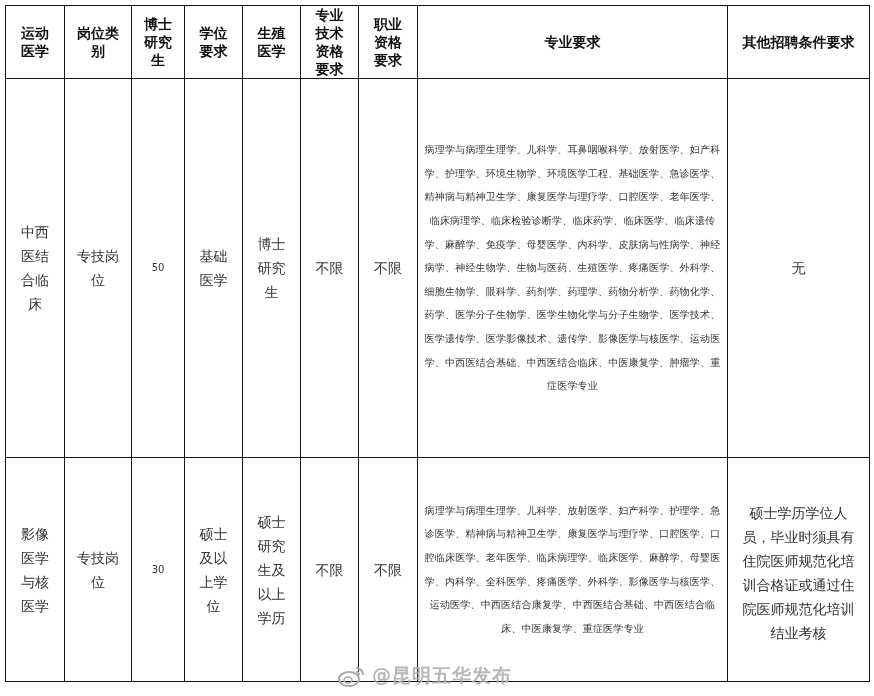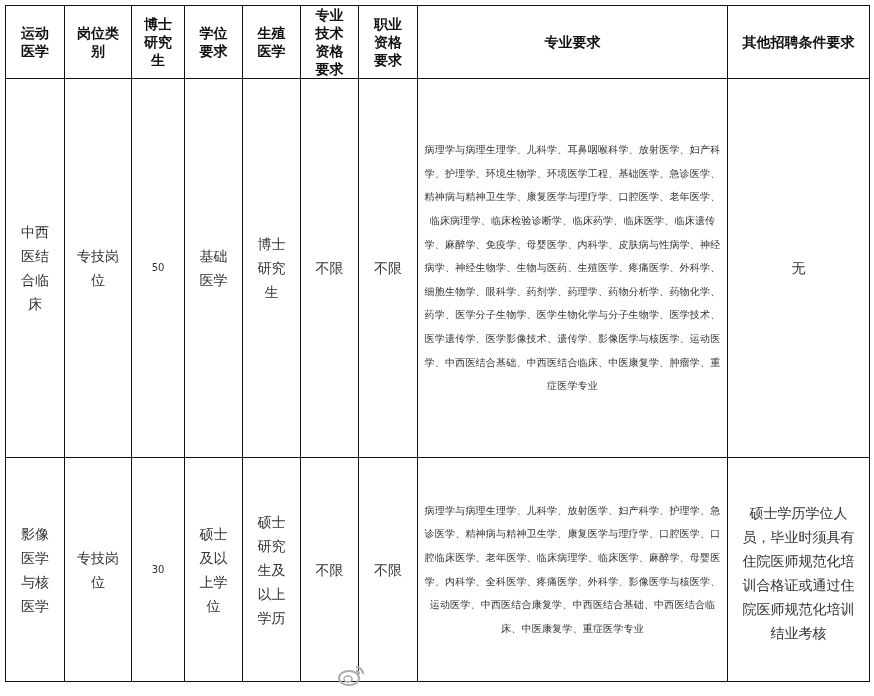--- a/index.html
+++ b/index.html
@@ -75,13 +75,14 @@
 </tbody>
   </table>
 
 <div class="watermark">
   <svg class="weibo-icon" viewBox="0 0 28 24">
     <ellipse cx="11" cy="15" rx="10" ry="7" fill="none" stroke="#aaa" stroke-width="2"></ellipse>
     <ellipse cx="10" cy="16" rx="4" ry="3" fill="none" stroke="#aaa" stroke-width="1.5"></ellipse>
     <path d="M18 4 A7 7 0 0 1 25 11" fill="none" stroke="#aaa" stroke-width="2"></path>
     <path d="M18 8 A3 3 0 0 1 21 11" fill="none" stroke="#aaa" stroke-width="2"></path>
   </svg>
+  <span>@昆明五华发布</span>
 </div>
 
 </body></html>

